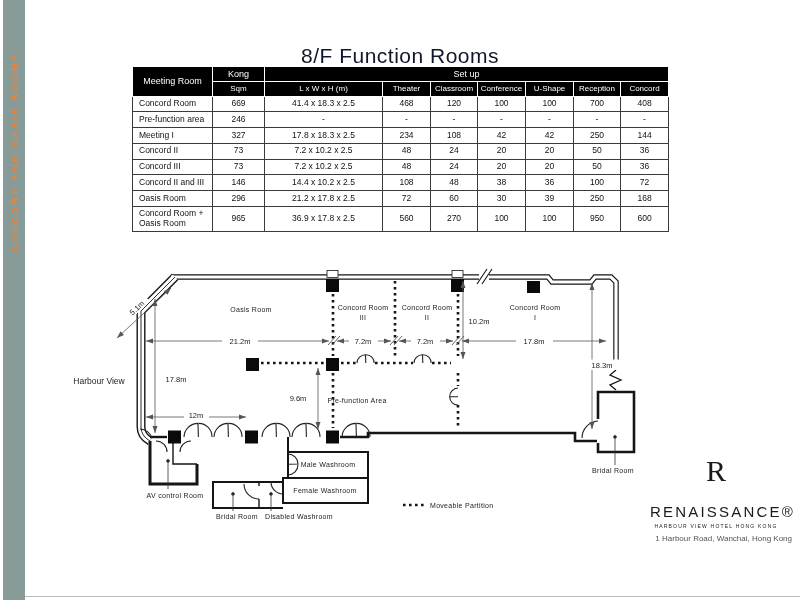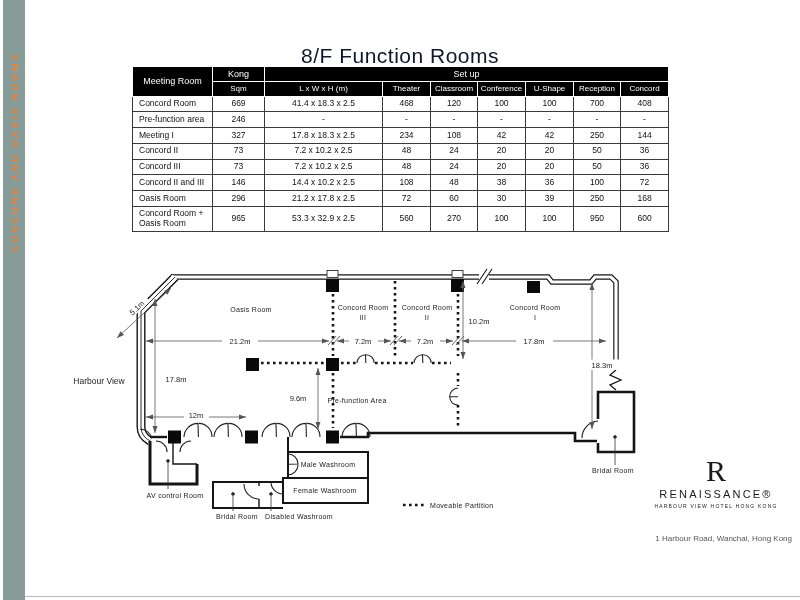--- a/index.html
+++ b/index.html
@@ -19,21 +19,21 @@
   th.h2{font-size:8px;text-align:center;}
   table.specs td{border:1px solid #3a3a3a;font-size:8.5px;text-align:center;
         padding:2.5px 2px;line-height:1.15;color:#111;background:#fff;}
   table.specs td.rowname{text-align:left;padding-left:6px;}
   svg text{font-family:"Liberation Sans",sans-serif;}
   .room-t{font-size:7px;fill:#222;letter-spacing:0.3px;}
   .dim-t{font-size:7.5px;fill:#222;}
   .big-t{font-size:8.5px;fill:#222;}
   .logo{position:absolute;left:650px;top:456px;width:132px;text-align:center;}
   .logo-r{font-family:"Liberation Serif",serif;font-size:30px;line-height:1;color:#1a1a1a;}
-  .logo-name{font-size:11px;letter-spacing:2.2px;margin-top:2px;color:#1a1a1a;}
+  .logo-name{font-size:15px;letter-spacing:2.2px;margin-top:17px;color:#1a1a1a;}
   .logo-tag{font-size:5px;letter-spacing:1.2px;margin-top:3px;color:#222;}
   .address{position:absolute;left:612px;top:534px;width:180px;text-align:right;
         font-size:8px;color:#555;}
   .bottom-rule{position:absolute;left:25px;bottom:3px;width:775px;height:1.5px;background:#b7bcbb;}
 </style>
 </head>
 <body>
 
 <div class="page">
 
@@ -146,21 +146,21 @@
         <td>72</td>
           <td>60</td>
         <td>30</td>
           <td>39</td>
         <td>250</td>
           <td>168</td>
       </tr>
       <tr>
         <td class="rowname">Concord Room + Oasis Room</td>
         <td>965</td>
-          <td>53.3 x 32.9 x 2.5</td>
+          <td>36.9 x 17.8 x 2.5</td>
         <td>560</td>
           <td>270</td>
         <td>100</td>
           <td>100</td>
         <td>950</td>
           <td>600</td>
       </tr>
     </tbody>
   </table>
 

